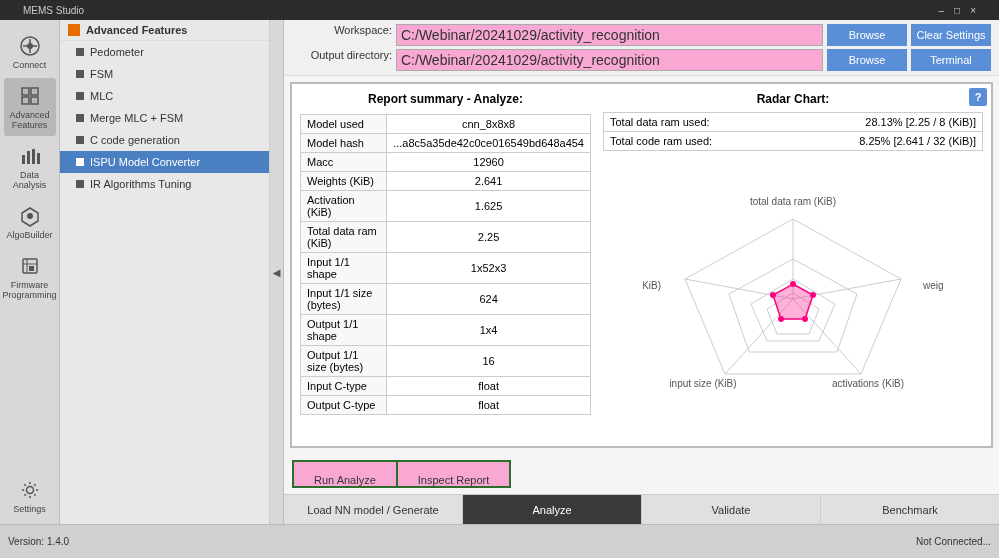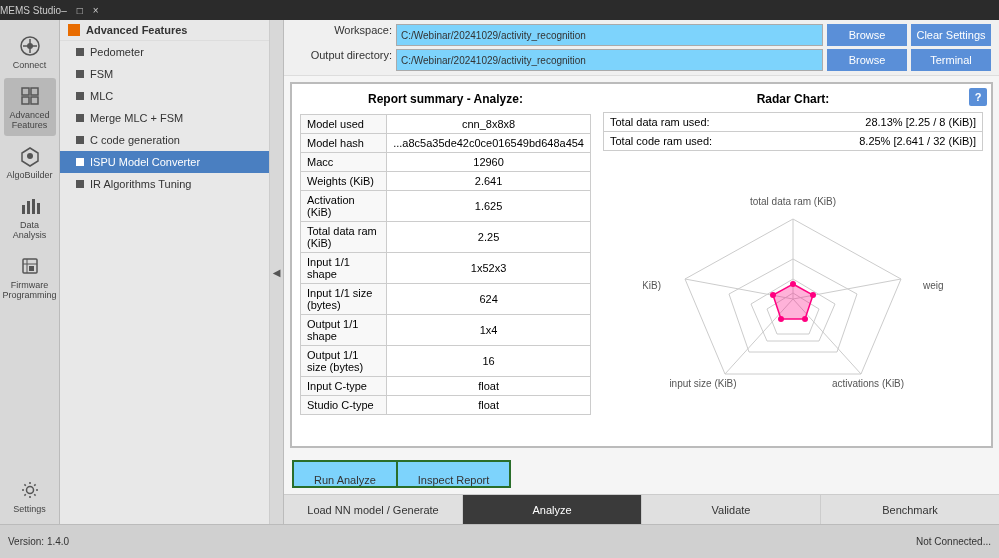--- a/index.html
+++ b/index.html
@@ -1,19 +1,19 @@
 <!DOCTYPE html>
 <html><head>
   <meta charset="utf-8">
   <style>
     * { box-sizing: border-box; margin: 0; padding: 0; }
     body { font-family: Arial, sans-serif; font-size: 11px; background: #f0f0f0; width: 999px; height: 558px; overflow: hidden; display: flex; flex-direction: column; }
 
     
-    .top-bar { background: #2b2b2b; color: #ccc; height: 20px; display: flex; align-items: center; padding: 0 0; font-size: 10px; }
+    .top-bar { background: #2b2b2b; color: #ccc; height: 20px; display: flex; align-items: center; padding: 0 23px; font-size: 10px; justify-content: space-between; }
 
     
     .main-layout { display: flex; flex: 1; overflow: hidden; }
 
     
     .sidebar { width: 210px; background: #e8e8e8; border-right: 1px solid #ccc; display: flex; flex-direction: column; }
     .sidebar-nav { flex: 1; overflow-y: auto; }
     .sidebar-item { display: flex; align-items: center; padding: 5px 12px 5px 16px; cursor: pointer; font-size: 11px; color: #333; gap: 6px; }
     .sidebar-item.active { background: #4a7fc1; color: white; }
     .sidebar-item .dot { width: 8px; height: 8px; background: #555; flex-shrink: 0; }
@@ -40,42 +40,42 @@
     .radar-title { text-align: center; font-weight: bold; font-size: 12px; margin-bottom: 6px; }
     .radar-stats { border: 1px solid #ccc; margin-bottom: 8px; }
     .radar-stat-row { display: flex; border-bottom: 1px solid #ccc; padding: 3px 6px; font-size: 11px; }
     .radar-stat-row:last-child { border-bottom: none; }
     .radar-stat-label { flex: 1; }
     .radar-stat-value { min-width: 80px; text-align: right; }
     .radar-chart-container { flex: 1; display: flex; align-items: center; justify-content: center; position: relative; }
 
     
     .bottom-buttons { padding: 6px 8px; display: flex; gap: 0; }
-    .bottom-btn { height: 28px; padding: 12px 20px; border: 2px solid #2a6e2a; background: #7dd3fc; cursor: pointer; font-size: 11px; color: #333; }
+    .bottom-btn { height: 28px; padding: 12px 20px; border: 2px solid #2a6e2a; background: #f9a8d4; cursor: pointer; font-size: 11px; color: #333; }
 
     
     .tab-bar { display: flex; height: 30px; background: #e0e0e0; border-top: 1px solid #ccc; }
     .tab-item { flex: 1; display: flex; align-items: center; justify-content: center; cursor: pointer; font-size: 11px; border-right: 1px solid #ccc; color: #333; }
     .tab-item:last-child { border-right: none; }
     .tab-item.active { background: #3a3a3a; color: white; }
 
     
     .status-bar { height: 34px; background: #d0d0d0; display: flex; align-items: center; padding: 0 8px; font-size: 10px; color: #333; justify-content: space-between; border-top: 1px solid #bbb; }
 
     
     .help-btn { width: 18px; height: 18px; background: #5a8fd8; color: white; border: none; cursor: pointer; font-size: 11px; font-weight: bold; border-radius: 2px; display: flex; align-items: center; justify-content: center; }
 
     .header-row { background: #e8e8e8; padding: 4px 8px; font-weight: bold; font-size: 11px; color: #333; border-bottom: 1px solid #ddd; display: flex; align-items: center; gap: 6px; }
     .orange-bar { width: 12px; height: 12px; background: #e86c00; flex-shrink: 0; }
 
     .workspace-section { background: #f0f0f0; padding: 4px 8px; border-bottom: 1px solid #ddd; }
     .ws-row { display: flex; margin-bottom: 3px; gap: 4px; }
     .ws-row:last-child { margin-bottom: 0; }
     .ws-label { width: 100px; text-align: right; font-size: 11px; color: #333; flex-shrink: 0; }
-    .ws-input { flex: 1; height: 22px; border: 1px solid #aaa; background: #7dd3fc; padding: 0 4px; font-size: 10px; color: #333; }
+    .ws-input { flex: 1; height: 22px; border: 1px solid #aaa; background: #f9a8d4; padding: 0 4px; font-size: 14px; color: #333; }
     .ws-btns { display: flex; gap: 4px; }
     .ws-btn { height: 22px; width: 80px; border: none; cursor: pointer; font-size: 11px; color: white; }
     .ws-btn-browse { background: #5a8fd8; }
     .ws-btn-clear { background: #5a8fd8; }
     .ws-btn-terminal { background: #5a8fd8; }
 
     .main-area { flex: 1; overflow: hidden; display: flex; flex-direction: column; }
     .report-outer { flex: 1; border: 2px solid #bbb; margin: 6px; background: white; display: flex; flex-direction: column; overflow: hidden; }
     .report-inner { flex: 1; display: flex; padding: 8px; gap: 12px; overflow: hidden; }
 
@@ -114,36 +114,36 @@
             <rect x="12" y="3" width="7" height="7" fill="none" stroke="#555" stroke-width="1.5"></rect>
             <rect x="3" y="12" width="7" height="7" fill="none" stroke="#555" stroke-width="1.5"></rect>
             <rect x="12" y="12" width="7" height="7" fill="none" stroke="#555" stroke-width="1.5"></rect>
           </svg>
       </div>
       <span style="font-size:9px;text-align:center;">Advanced<br>Features</span>
     </div>
     <div class="nav-icon-item">
       <div class="nav-icon-shape">
         <svg width="22" height="22" viewBox="0 0 22 22">
-            <polygon points="11,3 19,8 19,16 11,21 3,16 3,8" fill="none" stroke="#555" stroke-width="1.5"></polygon>
-            <circle cx="11" cy="11" r="3" fill="#555"></circle>
-          </svg>
-      </div>
-      <span>AlgoBuilder</span>
-    </div>
-    <div class="nav-icon-item">
-      <div class="nav-icon-shape">
-        <svg width="22" height="22" viewBox="0 0 22 22">
             <rect x="3" y="10" width="3" height="9" fill="#555"></rect>
             <rect x="8" y="6" width="3" height="13" fill="#555"></rect>
             <rect x="13" y="4" width="3" height="15" fill="#555"></rect>
             <rect x="18" y="8" width="3" height="11" fill="#555"></rect>
           </svg>
       </div>
       <span style="font-size:9px;text-align:center;">Data<br>Analysis</span>
+    </div>
+    <div class="nav-icon-item">
+      <div class="nav-icon-shape">
+        <svg width="22" height="22" viewBox="0 0 22 22">
+            <polygon points="11,3 19,8 19,16 11,21 3,16 3,8" fill="none" stroke="#555" stroke-width="1.5"></polygon>
+            <circle cx="11" cy="11" r="3" fill="#555"></circle>
+          </svg>
+      </div>
+      <span>AlgoBuilder</span>
     </div>
     <div class="nav-icon-item">
       <div class="nav-icon-shape">
         <svg width="22" height="22" viewBox="0 0 22 22">
             <rect x="4" y="4" width="14" height="14" rx="1" fill="none" stroke="#555" stroke-width="1.5"></rect>
             <line x1="8" y1="4" x2="8" y2="18" stroke="#555" stroke-width="1"></line>
             <line x1="4" y1="9" x2="18" y2="9" stroke="#555" stroke-width="1"></line>
             <rect x="10" y="11" width="5" height="5" fill="#555"></rect>
           </svg>
       </div>
@@ -274,21 +274,21 @@
                     </tr>
                     <tr>
                       <td>Output 1/1 size (bytes)</td>
                       <td>16</td>
                     </tr>
                     <tr>
                       <td>Input C-type</td>
                       <td>float</td>
                     </tr>
                     <tr>
-                      <td>Studio C-type</td>
+                      <td>Output C-type</td>
                       <td>float</td>
                     </tr>
                   </tbody>
               </table>
             </div>
 
             <div class="report-right">
               <div class="radar-title">Radar Chart:</div>
               <div class="radar-stats">
                 <div class="radar-stat-row">

